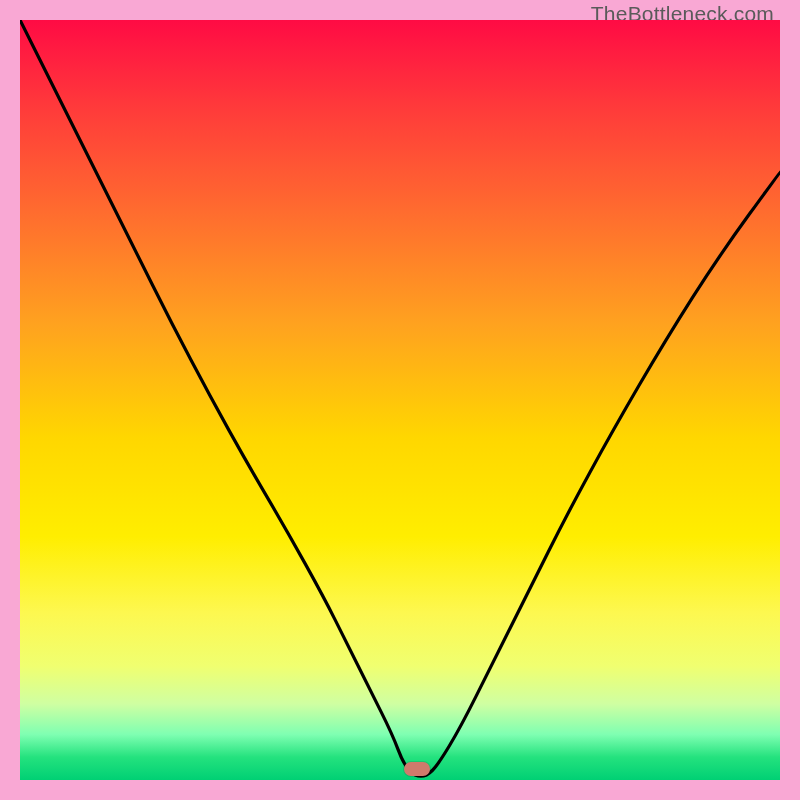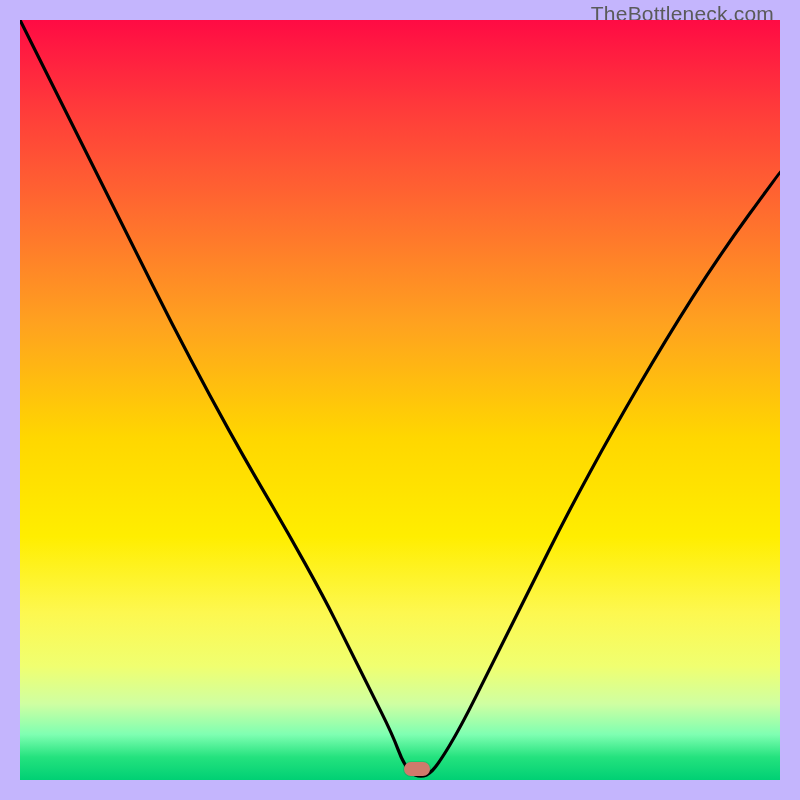--- a/index.html
+++ b/index.html
@@ -8,21 +8,21 @@
     width: 800px;
     height: 800px;
     overflow: hidden;
     background: #000;
     font-family: Arial, Helvetica, sans-serif;
   }
   .frame {
     position: relative;
     width: 800px;
     height: 800px;
-    background: #c4b5fd;
+    background: #f9a8d4;
   }
   .plot-area {
     position: absolute;
     left: 20px;
     top: 20px;
     width: 760px;
     height: 760px;
     background: linear-gradient(
       to bottom,
       #ff0b44 0%,

